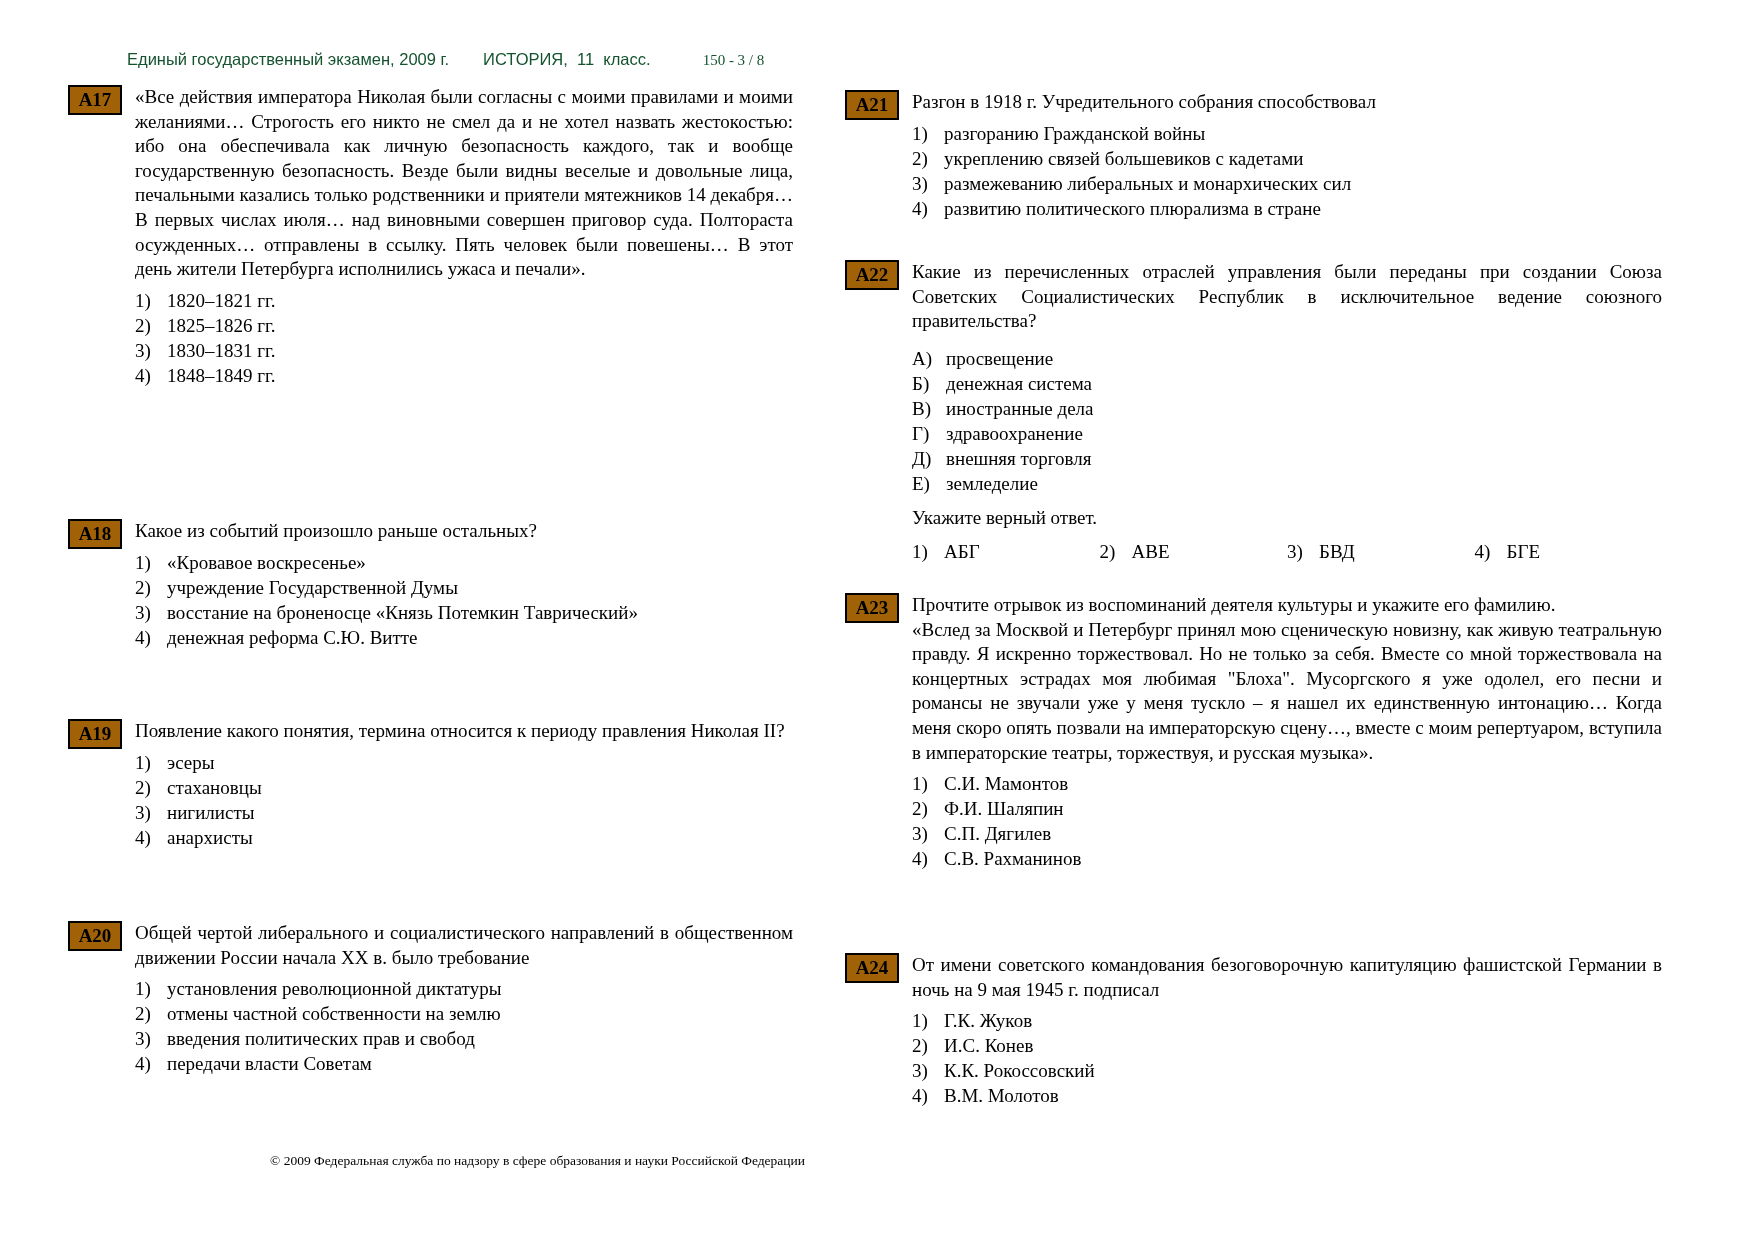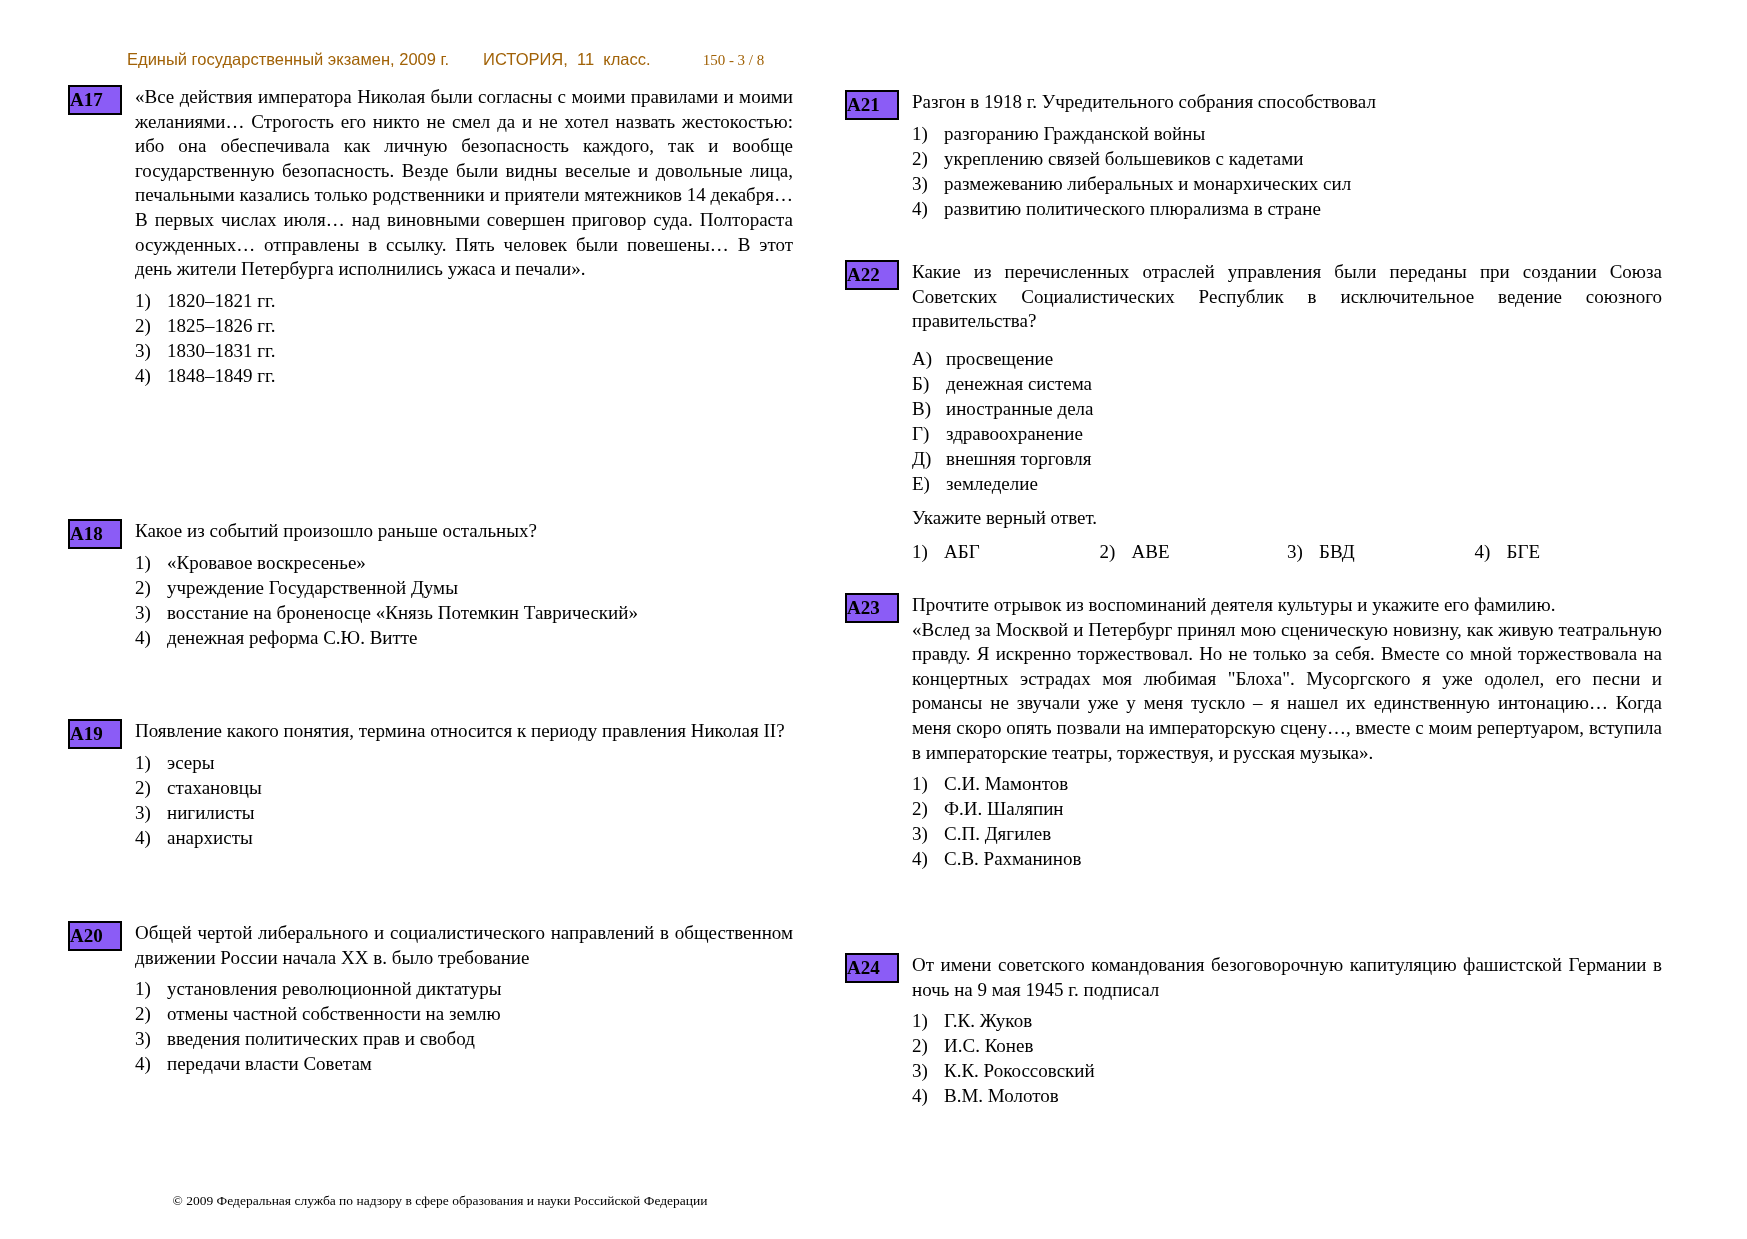--- a/index.html
+++ b/index.html
@@ -2,43 +2,43 @@
 <html><head>
 <meta charset="utf-8">
 <style>
   html,body{margin:0;padding:0;}
   body{
     width:1747px;height:1239px;position:relative;background:#ffffff;color:#000;
     font-family:"Liberation Serif", serif;overflow:hidden;
   }
   .header{
     position:absolute;left:127px;top:50px;
-    font-family:"Liberation Sans", sans-serif;font-size:16.5px;color:#a16207;
+    font-family:"Liberation Sans", sans-serif;font-size:16.5px;color:#14532d;
     display:flex;align-items:baseline;white-space:pre;
   }
   .header .subject{margin-left:34px;}
   .header .pagenum{margin-left:52px;font-family:"Liberation Serif", serif;font-size:15px;}
   .q{position:absolute;display:flex;align-items:flex-start;}
   .qlabel{
-    flex:none;width:50px;border:2px solid #000;text-align:left;
-    font-weight:bold;font-size:19px;line-height:26px;background:#8b5cf6;
+    flex:none;width:50px;border:2px solid #000;text-align:center;
+    font-weight:bold;font-size:19px;line-height:26px;background:#a16207;
   }
   .qbody{flex:1;margin-left:13px;}
   .qtext{margin:0;font-size:19px;line-height:24.6px;text-align:justify;}
   .opts{margin-top:6px;}
   .opt{display:flex;font-size:19px;line-height:25px;}
   .onum{flex:none;width:32px;}
   .otext{flex:1;}
   .lnum{flex:none;width:34px;}
   .note{margin:9px 0 4px 0;font-size:19px;line-height:25px;}
   .answers-row{display:flex;margin-top:9px;font-size:19px;line-height:25px;}
   .ans{width:25%;display:flex;}
   .footer{
-    position:absolute;left:75px;top:1150px;width:730px;text-align:center;
-    font-size:13.5px;line-height:22px;margin-top:40px;
+    position:absolute;left:75px;top:1150px;width:730px;text-align:right;
+    font-size:13.5px;line-height:22px;
   }
   .footer b{margin-left:4px;}
 </style>
 </head>
 <body>
 
 <div class="header">
   <span class="exam">Единый государственный экзамен, 2009 г.</span>
   <span class="subject">ИСТОРИЯ,  11  класс.</span>
   <span class="pagenum">150 - 3 / 8</span>

